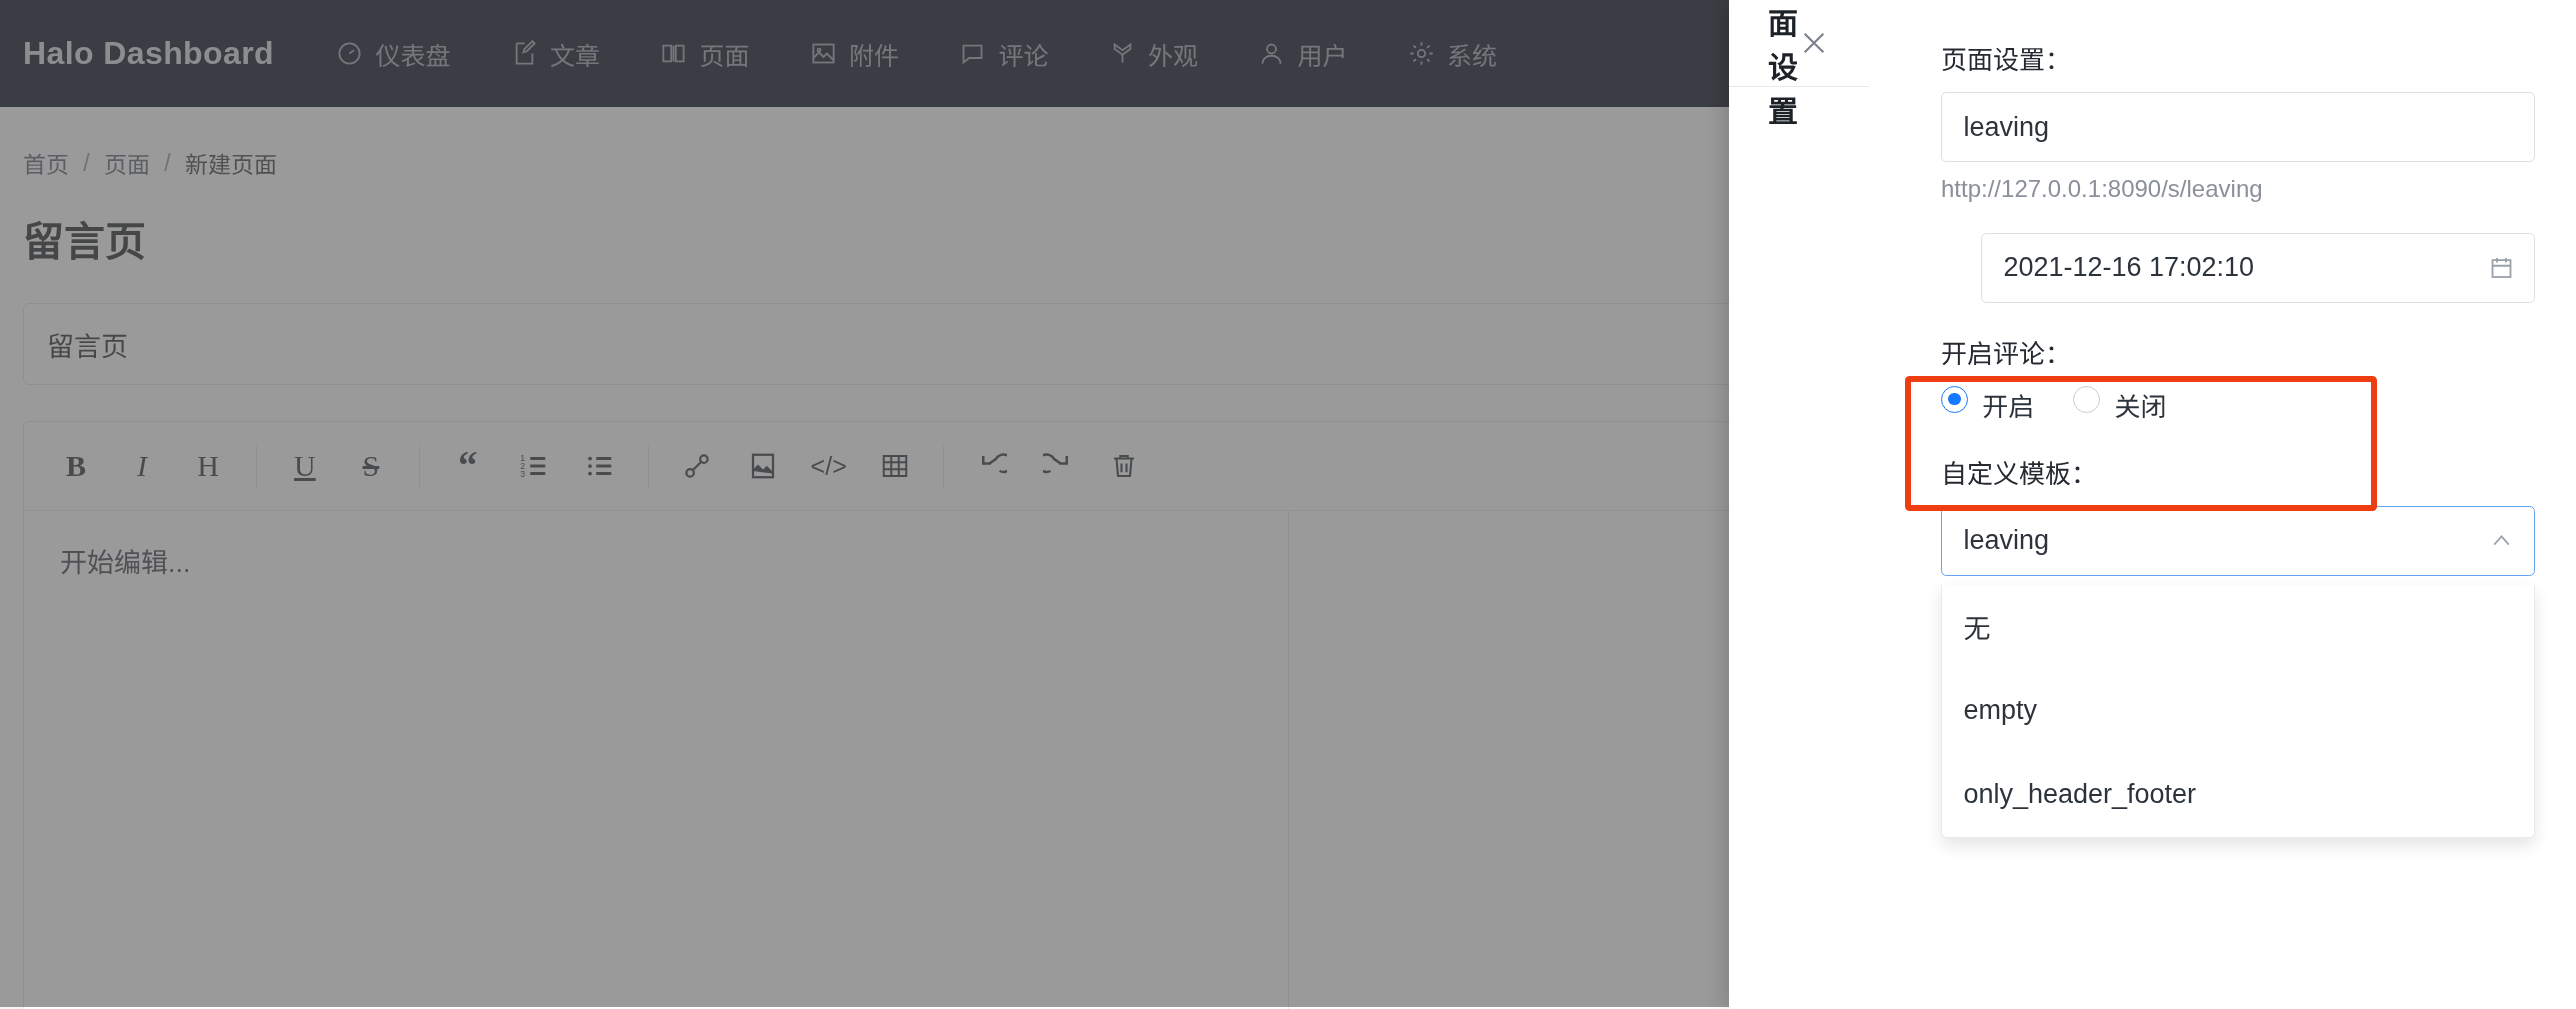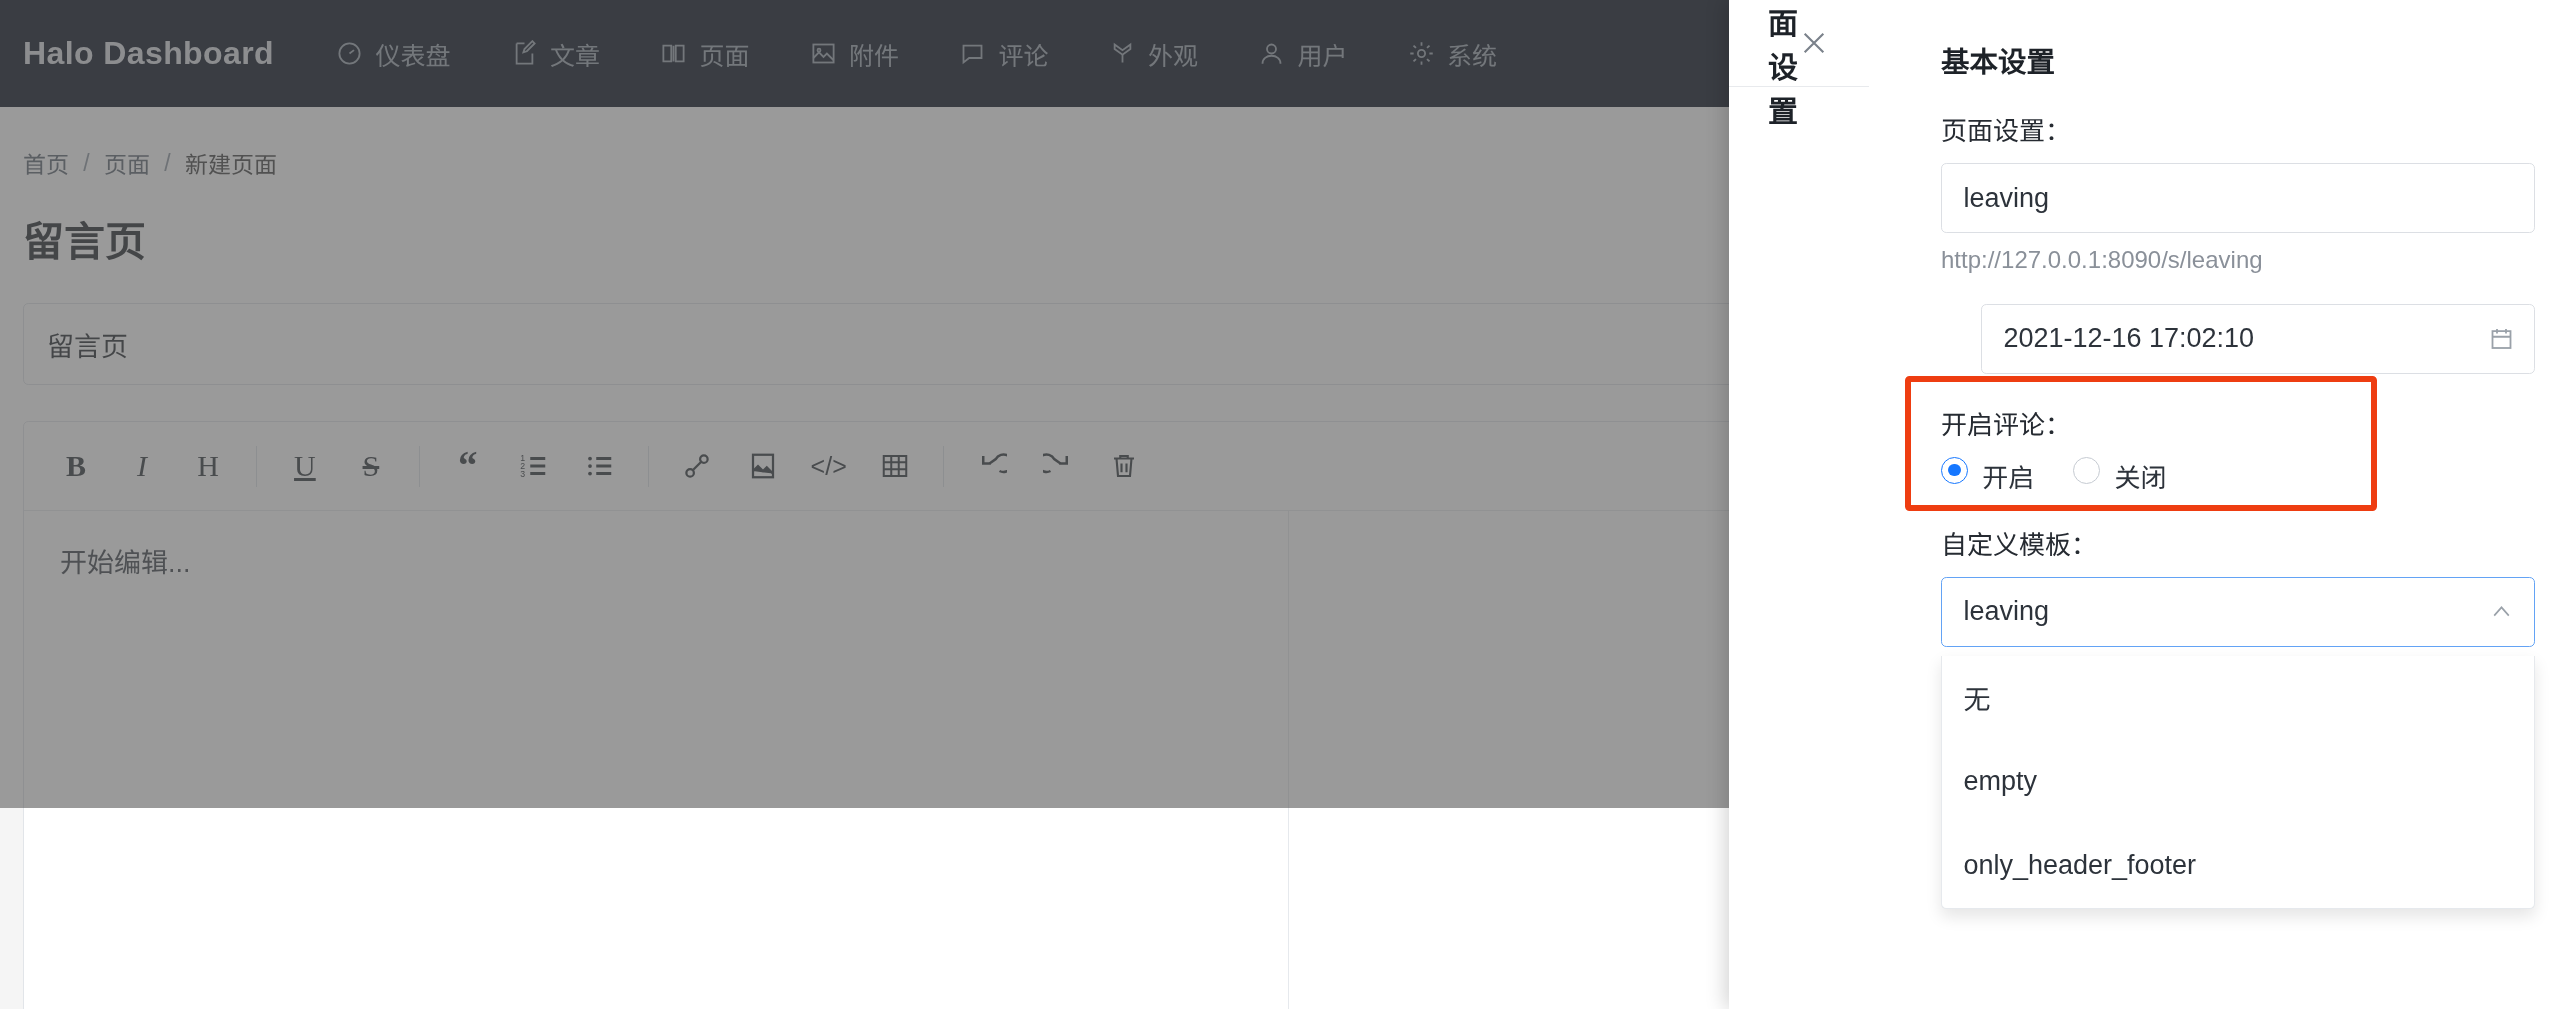--- a/index.html
+++ b/index.html
@@ -3,21 +3,21 @@
 <meta charset="utf-8">
 <title>Halo Dashboard</title>
 <style>
   * { box-sizing: border-box; margin: 0; padding: 0; }
   html, body {
     width: 2576px; height: 1009px;
     font-family: "Liberation Sans", "DejaVu Sans", sans-serif;
     overflow: hidden;
     background: #f5f5f5;
   }
-  #root { position: relative; width: 2576px; height: 808px; }
+  #root { position: relative; width: 2576px; height: 1007px; }
 
   
   .app { position: absolute; inset: 0; background: #ffffff; }
 
   .topbar {
     height: 107px; background: #040c1c;
     display: flex; align-items: center; padding: 0 23px;
   }
   .brand {
     color: #d9dde3; font-size: 32px; font-weight: bold;
@@ -336,21 +336,20 @@
     <div class="drawer-head">
       <div class="drawer-title">页面设置</div>
       <span class="closeico">
           <svg viewBox="0 0 24 24" fill="none" stroke="currentColor" stroke-width="1.6">
             <path d="M5 5l14 14M19 5L5 19"></path>
           </svg>
         </span>
     </div>
 
     <div class="drawer-body">
-      <div class="sec-title">基本设置</div>
 
       
       <div class="fld-label">页面设置：</div>
       <input class="fld-input" value="leaving" style="">
       <div class="hint">http://127.0.0.1:8090/s/leaving</div>
 
       <div class="gap"></div>
 
       
       <div class="inp-wrap">

